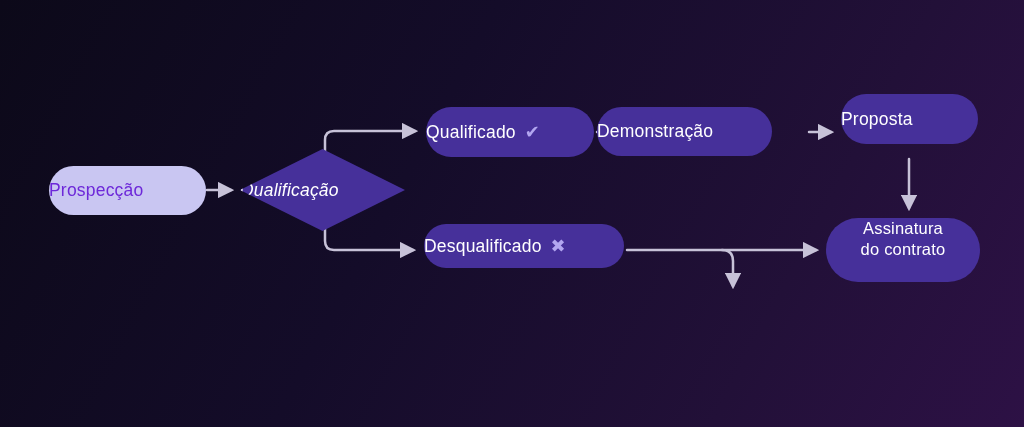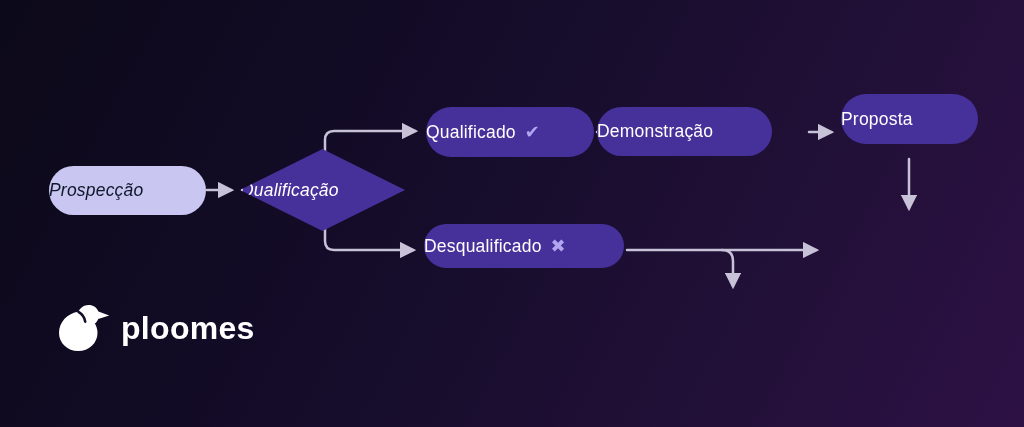--- a/index.html
+++ b/index.html
@@ -15,21 +15,21 @@
   }
   svg.connectors { position:absolute; left:0; top:0; width:1024px; height:427px; }
 
   .node {
     position:absolute;
     display:flex; align-items:center; justify-content:flex-start;
     color:#ffffff; font-size:17.5px; letter-spacing:.2px;
     white-space:nowrap;
   }
   .pill { background:#46309a; border-radius:26px; }
-  .start-pill { background:#c9c6f2; color:#0f172a; border-radius:25px;font-style:italic; }
+  .start-pill { background:#c9c6f2; color:#6d28d9; border-radius:25px; }
   .diamond {
     background:#46309a;
     clip-path: polygon(50% 0, 100% 50%, 50% 100%, 0 50%);
     font-style: italic;
   }
   .end-circle { background:#7e43ef; border-radius:50%; }
 
   #n-prospeccao   { left:49px;  top:166px; width:157px; height:49px; }
   #n-qualificacao { left:240px; top:149px; width:165px; height:82px; }
   #n-qualificado  { left:426px; top:107px; width:168px; height:50px; }
@@ -93,23 +93,20 @@
 
   <div class="node pill" id="n-proposta">
     <span>Proposta</span>
   </div>
 
   <div class="node pill" id="n-desqualificado">
     <span>Desqualificado</span>
     <span class="icon-glyph">✖</span>
   </div>
 
+  <div class="node pill" id="n-assinatura">
+    <span>Assinatura</span>
+    <span>do contrato</span>
+  </div>
 
 
-  <div class="logo">
-    <svg width="52" height="46" viewBox="0 0 52 46">
-      <path fill="#ffffff" d="M30.5 0c-4.6 0-8.5 2.8-10 6.8C9.3 8.2 1 17.3 1 27.9 1 38 9.6 46 20.2 46c10.7 0 19.3-8 19.3-18.1 0-3.4-1-6.6-2.7-9.3 1.6-1.1 2.8-2.7 3.4-4.6l11-3.4-10.8-4C39.1 2.7 35.2 0 30.5 0z"></path>
-      <path d="M20.5 6.8 C 24.5 9.2 26.6 12.4 27.2 16.6" stroke="#140c29" stroke-width="2.6" fill="none" stroke-linecap="round"></path>
-    </svg>
-    <span class="logo-text">ploomes</span>
-  </div>
 
 </div>
 
 </body></html>

